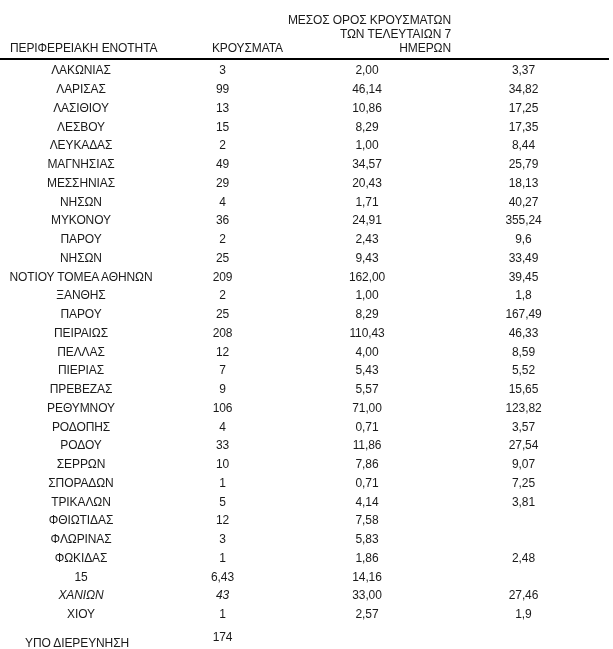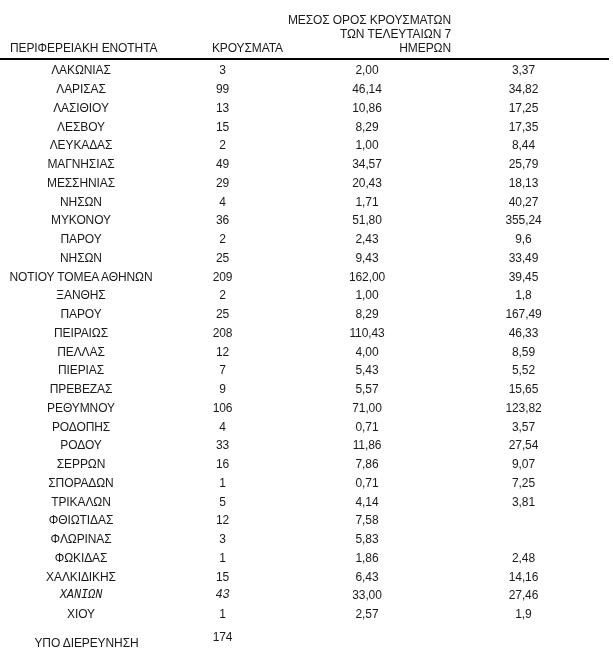--- a/index.html
+++ b/index.html
@@ -36,22 +36,22 @@
     display: grid;
     grid-template-columns: 162px 121px 168px 145px;
     height: 18.75px;
     align-items: center;
   }
   .c {
     text-align: center;
     white-space: nowrap;
     letter-spacing: -0.1px;
   }
-  .row.left1 .c1 { text-align: center; padding-left: 11px; margin-top: 12px; }
-  .row.italic .c1, .row.italic .c2 { font-style: italic; font-family: Liberation Mono, monospace; }
+  .row.left1 .c1 { text-align: left; padding-left: 25px; margin-top: 12px; }
+  .row.italic .c1, .row.italic .c2 { font-style: italic; }
 </style>
 </head>
 <body>
 
 <div class="page">
   <div class="thead">
     <div class="th th1">ΠΕΡΙΦΕΡΕΙΑΚΗ ΕΝΟΤΗΤΑ</div>
     <div class="th th2">ΚΡΟΥΣΜΑΤΑ</div>
     <div class="th th3">ΜΕΣΟΣ ΟΡΟΣ ΚΡΟΥΣΜΑΤΩΝ
 ΤΩΝ ΤΕΛΕΥΤΑΙΩΝ 7
@@ -102,21 +102,21 @@
       </div>
       <div class="row">
         <div class="c c1">ΝΗΣΩΝ</div>
         <div class="c c2">4</div>
         <div class="c c3">1,71</div>
         <div class="c c4">40,27</div>
       </div>
       <div class="row">
         <div class="c c1">ΜΥΚΟΝΟΥ</div>
         <div class="c c2">36</div>
-        <div class="c c3">51,80</div>
+        <div class="c c3">24,91</div>
         <div class="c c4">355,24</div>
       </div>
       <div class="row">
         <div class="c c1">ΠΑΡΟΥ</div>
         <div class="c c2">2</div>
         <div class="c c3">2,43</div>
         <div class="c c4">9,6</div>
       </div>
       <div class="row">
         <div class="c c1">ΝΗΣΩΝ</div>
@@ -179,21 +179,21 @@
         <div class="c c4">3,57</div>
       </div>
       <div class="row">
         <div class="c c1">ΡΟΔΟΥ</div>
         <div class="c c2">33</div>
         <div class="c c3">11,86</div>
         <div class="c c4">27,54</div>
       </div>
       <div class="row">
         <div class="c c1">ΣΕΡΡΩΝ</div>
-        <div class="c c2">16</div>
+        <div class="c c2">10</div>
         <div class="c c3">7,86</div>
         <div class="c c4">9,07</div>
       </div>
       <div class="row">
         <div class="c c1">ΣΠΟΡΑΔΩΝ</div>
         <div class="c c2">1</div>
         <div class="c c3">0,71</div>
         <div class="c c4">7,25</div>
       </div>
       <div class="row">
@@ -212,21 +212,20 @@
         <div class="c c2">3</div>
         <div class="c c4">5,83</div>
       </div>
       <div class="row">
         <div class="c c1">ΦΩΚΙΔΑΣ</div>
         <div class="c c2">1</div>
         <div class="c c3">1,86</div>
         <div class="c c4">2,48</div>
       </div>
       <div class="row">
-        <div class="c c1">ΧΑΛΚΙΔΙΚΗΣ</div>
         <div class="c c2">15</div>
         <div class="c c3">6,43</div>
         <div class="c c4">14,16</div>
       </div>
       <div class="row italic">
         <div class="c c1">ΧΑΝΙΩΝ</div>
         <div class="c c2">43</div>
         <div class="c c3">33,00</div>
         <div class="c c4">27,46</div>
       </div>

